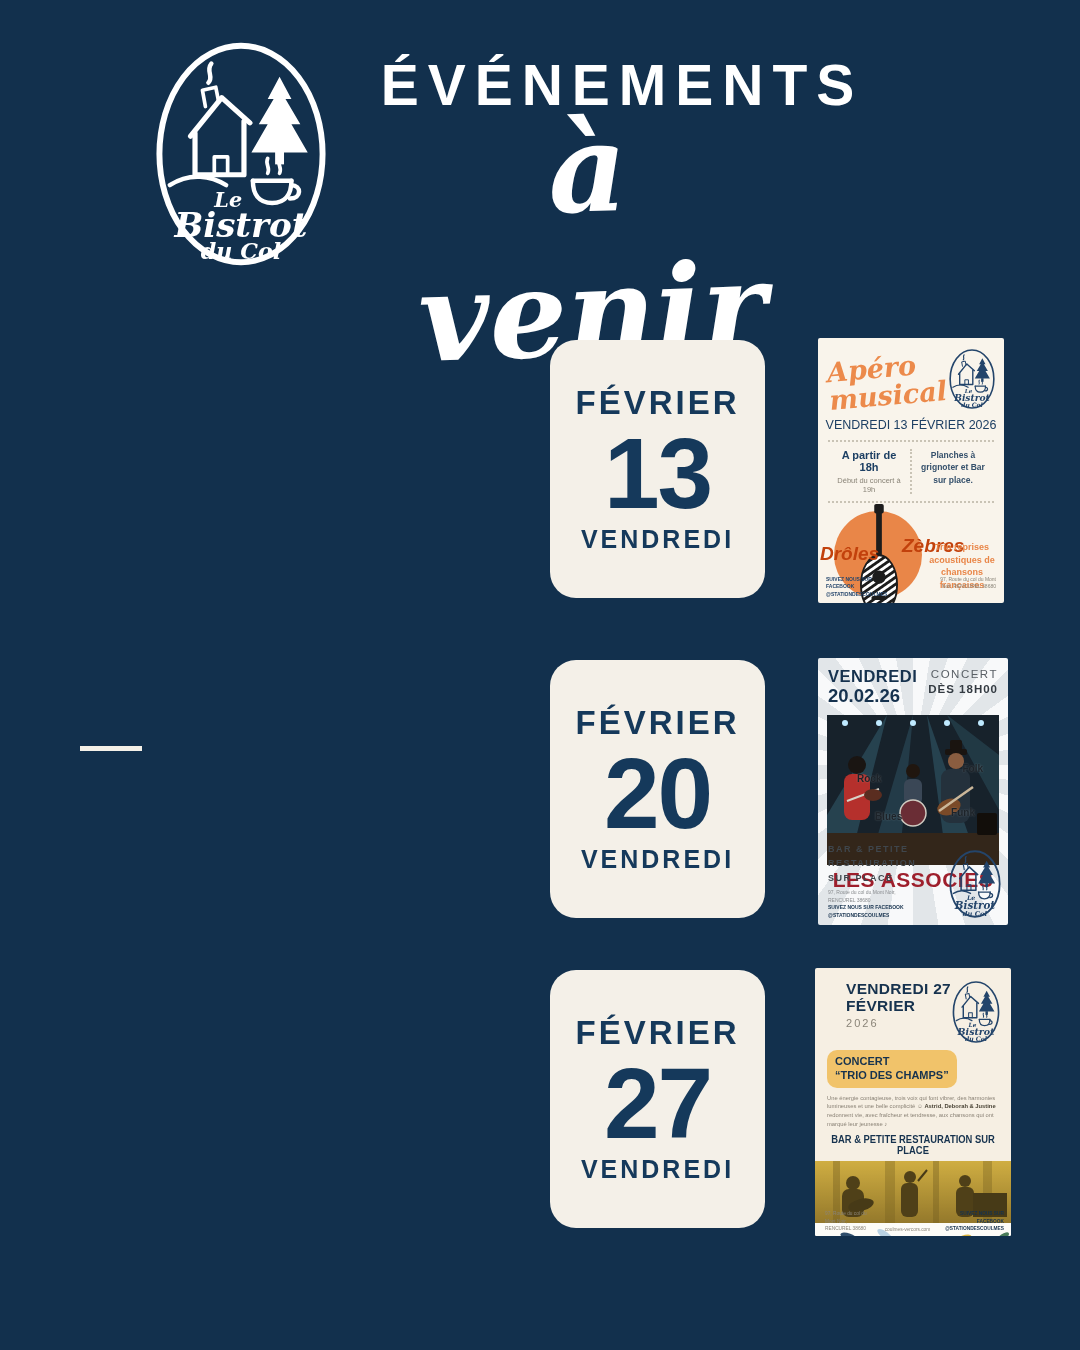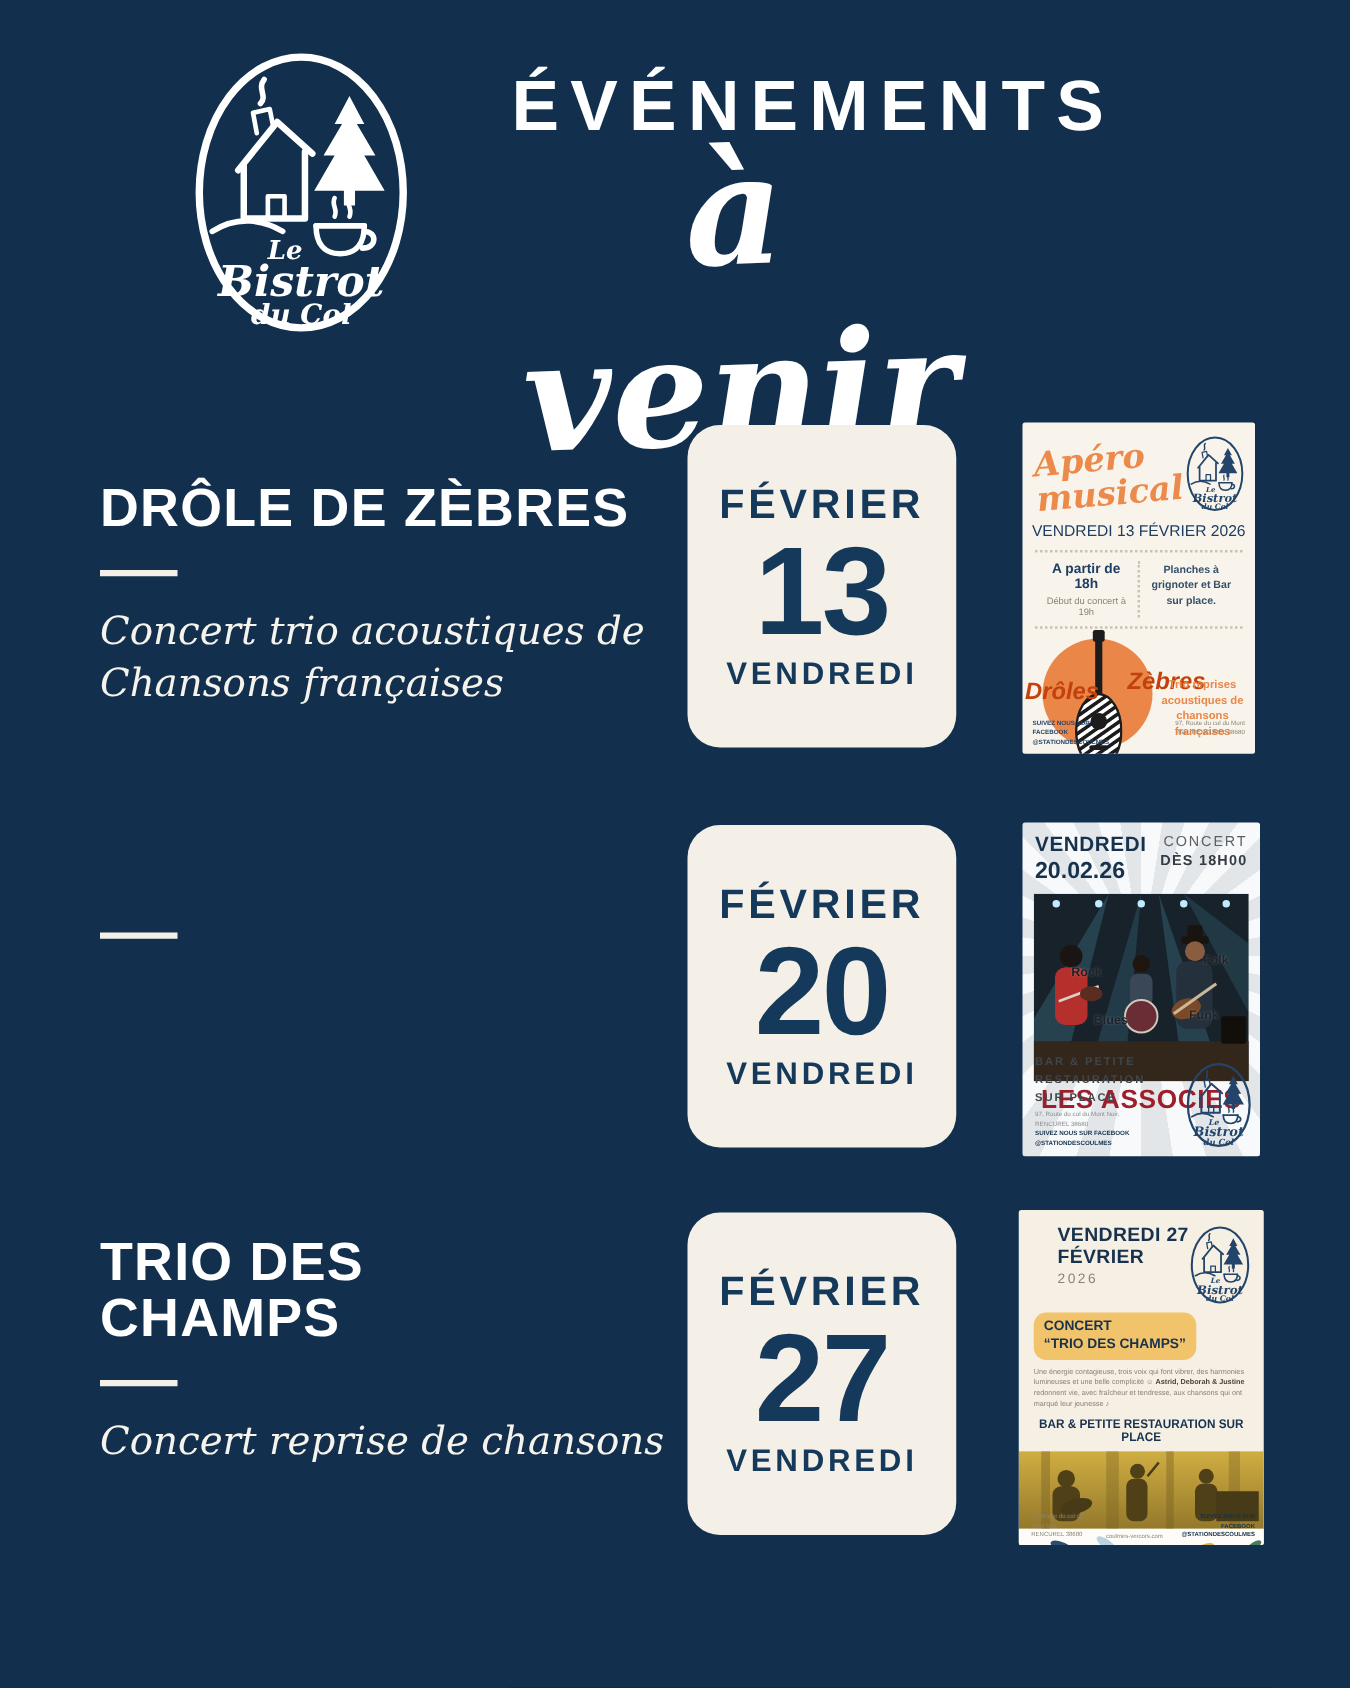--- a/index.html
+++ b/index.html
@@ -8,21 +8,21 @@
     background:#12304d;font-family:"Liberation Sans",sans-serif;color:#fff;
   }
   
   .logo{color:#fff;}
   .logo-main{position:absolute;left:152px;top:38px;width:178px;height:232px;}
   .lg-le{font:italic 700 14px "DejaVu Serif",serif;fill:currentColor;}
   .lg-bistrot{font:italic 700 23px "DejaVu Serif",serif;fill:currentColor;text-anchor:middle;}
   .lg-ducol{font:italic 700 15px "DejaVu Serif",serif;fill:currentColor;text-anchor:middle;}
   .title-caps{
     position:absolute;left:352px;top:52px;width:540px;margin:0;
-    font-size:57px;font-weight:800;letter-spacing:9px;color:#fff;text-align:right;
+    font-size:57px;font-weight:800;letter-spacing:9px;color:#fff;text-align:center;
   }
   .title-script{
     position:absolute;left:360px;top:96px;width:460px;text-align:center;
     font:italic 700 122px "DejaVu Serif",serif;color:#fff;transform:rotate(-2deg);
   }
   
   .ev-text{position:absolute;left:80px;width:470px;}
   .ev-title{margin:0;font-size:43px;font-weight:800;letter-spacing:1px;line-height:1.05;color:#fff;}
   .ev-title.narrow{max-width:310px;}
   .ev-divider{width:62px;height:5px;background:#f4f0e8;margin-top:26px;}
@@ -129,25 +129,20 @@
     <svg class="logo logo-main" viewBox="0 0 120 156">
       <use href="#logo-art"></use>
       <text class="lg-le" x="42" y="114">Le</text>
       <text class="lg-bistrot" x="60" y="134">Bistrot</text>
       <text class="lg-ducol" x="60" y="149">du Col</text>
     </svg>
     <h1 class="title-caps">ÉVÉNEMENTS</h1>
     <div class="title-script">à venir</div>
   </header>
 
-  <div class="ev-text" style="top:385px">
-    <h2 class="ev-title">DRÔLE DE ZÈBRES</h2>
-    <div class="ev-divider"></div>
-    <div class="ev-desc">Concert trio acoustiques de Chansons françaises</div>
-  </div>
   <div class="date-card" style="top:340px">
     <div class="card-month">FÉVRIER</div>
     <div class="card-day">13</div>
     <div class="card-week">VENDREDI</div>
   </div>
   <div class="poster poster-1">
     <div class="p1-head">
       <div class="p1-title">
         <div>Apéro</div>
         <div>musical</div>
@@ -251,25 +246,20 @@
       </div>
       <svg class="p2-logo" viewBox="0 0 120 156">
         <use href="#logo-art"></use>
         <text class="lg-le" x="42" y="114">Le</text>
         <text class="lg-bistrot" x="60" y="134">Bistrot</text>
         <text class="lg-ducol" x="60" y="149">du Col</text>
       </svg>
     </div>
   </div>
 
-  <div class="ev-text" style="top:988px">
-    <h2 class="ev-title narrow">TRIO DES CHAMPS</h2>
-    <div class="ev-divider"></div>
-    <div class="ev-desc">Concert reprise de chansons</div>
-  </div>
   <div class="date-card" style="top:970px">
     <div class="card-month">FÉVRIER</div>
     <div class="card-day">27</div>
     <div class="card-week">VENDREDI</div>
   </div>
   <div class="poster poster-3">
     <div class="p3-head">
       <div>
         <div class="p3-d1">VENDREDI 27</div>
         <div class="p3-d2">FÉVRIER</div>

